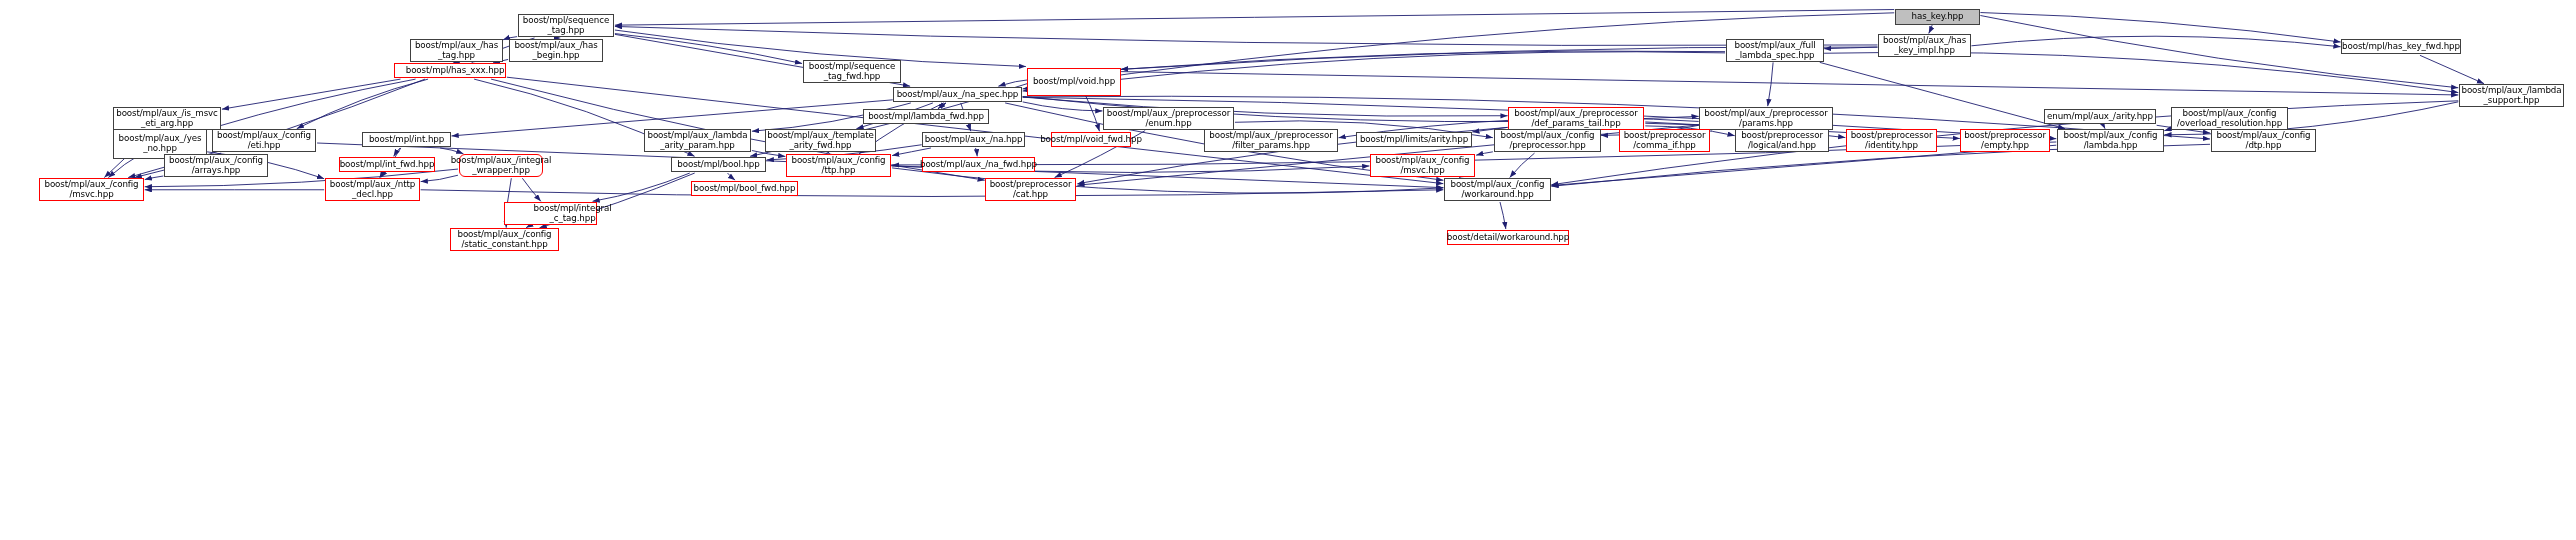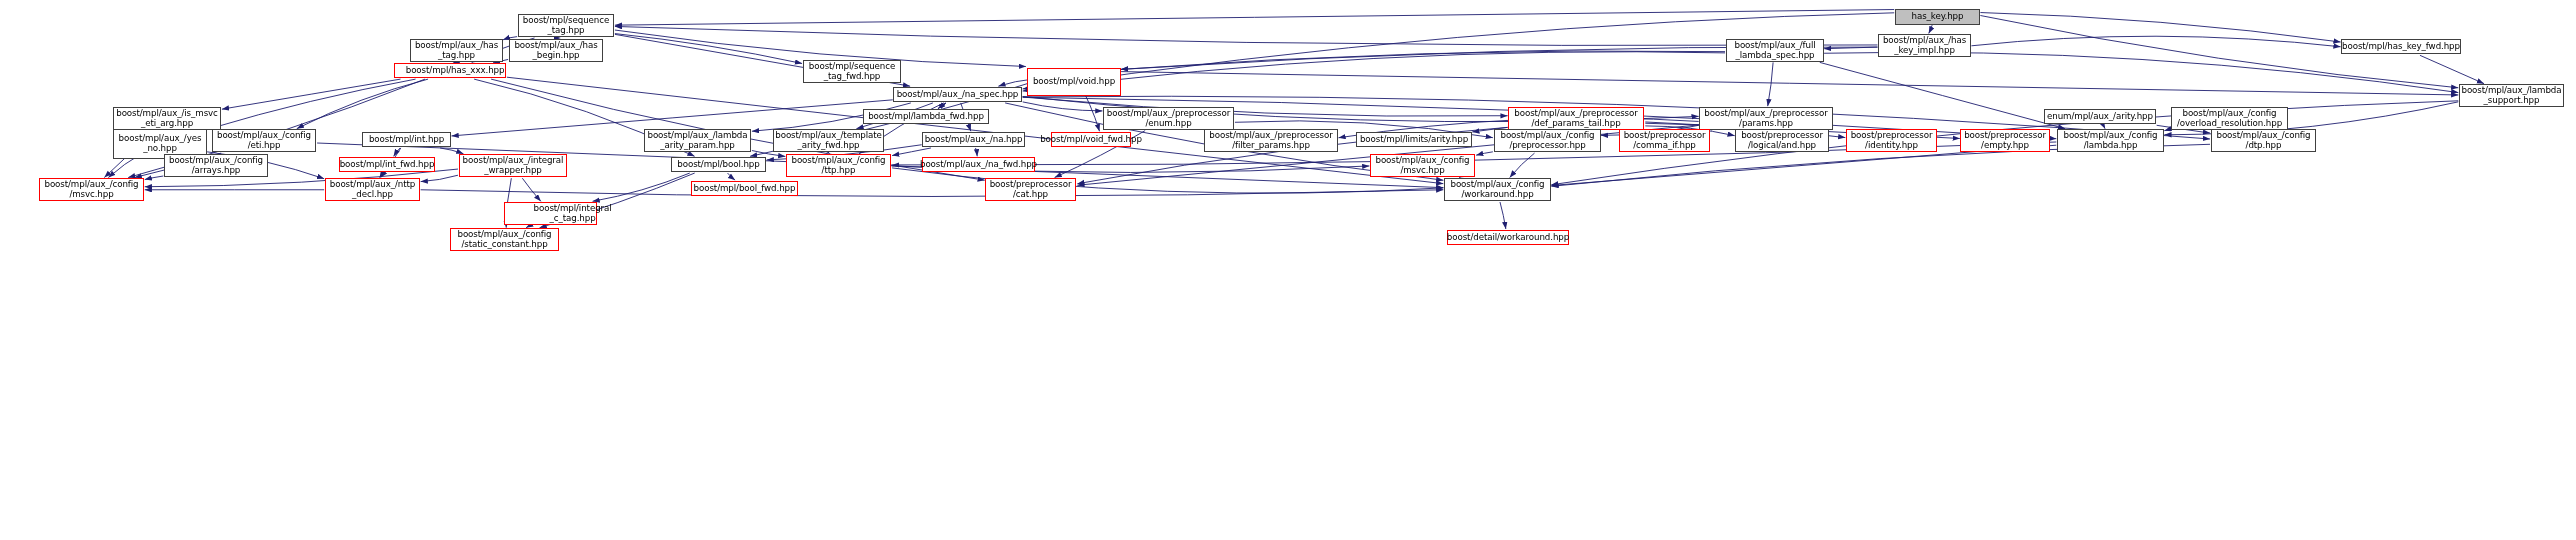--- a/index.html
+++ b/index.html
@@ -199,21 +199,21 @@
       <div class="node" style="left: 2044px; top: 109px; width: 112px; height: 15.4px;">enum/mpl/aux_/arity.hpp</div>
       <div class="node" style="left: 2171px; top: 107px; width: 117px; height: 23px;">boost/mpl/aux_/config
 /overload_resolution.hpp</div>
       <div class="node" style="left: 113px; top: 129px; width: 94px; height: 30px;">boost/mpl/aux_/yes
 _no.hpp</div>
       <div class="node" style="left: 212px; top: 129px; width: 104px; height: 23px;">boost/mpl/aux_/config
 /eti.hpp</div>
       <div class="node" style="left: 362px; top: 132px; width: 89px; height: 15.4px;">boost/mpl/int.hpp</div>
       <div class="node" style="left: 644px; top: 129px; width: 107px; height: 23px;">boost/mpl/aux_/lambda
 _arity_param.hpp</div>
-      <div class="node" style="left: 765px; top: 129px; width: 111px; height: 23px; margin-left: 8px;">boost/mpl/aux_/template
+      <div class="node" style="left: 765px; top: 129px; width: 111px; height: 23px;">boost/mpl/aux_/template
 _arity_fwd.hpp</div>
       <div class="node" style="left: 922px; top: 132px; width: 103px; height: 15.4px;">boost/mpl/aux_/na.hpp</div>
       <div class="node red" style="left: 1051px; top: 132px; width: 80px; height: 15.4px;">boost/mpl/void_fwd.hpp</div>
       <div class="node" style="left: 1204px; top: 129px; width: 134px; height: 23px;">boost/mpl/aux_/preprocessor
 /filter_params.hpp</div>
       <div class="node" style="left: 1356px; top: 132px; width: 116px; height: 15.4px;">boost/mpl/limits/arity.hpp</div>
       <div class="node" style="left: 1494px; top: 129px; width: 107px; height: 23px;">boost/mpl/aux_/config
 /preprocessor.hpp</div>
       <div class="node red" style="left: 1619px; top: 129px; width: 91px; height: 23px;">boost/preprocessor
 /comma_if.hpp</div>
@@ -223,21 +223,21 @@
 /identity.hpp</div>
       <div class="node red" style="left: 1960px; top: 129px; width: 90px; height: 23px;">boost/preprocessor
 /empty.hpp</div>
       <div class="node" style="left: 2057px; top: 129px; width: 107px; height: 23px;">boost/mpl/aux_/config
 /lambda.hpp</div>
       <div class="node" style="left: 2211px; top: 129px; width: 105px; height: 23px;">boost/mpl/aux_/config
 /dtp.hpp</div>
       <div class="node" style="left: 164px; top: 154px; width: 104px; height: 23px;">boost/mpl/aux_/config
 /arrays.hpp</div>
       <div class="node red" style="left: 339px; top: 157px; width: 96px; height: 15.4px;">boost/mpl/int_fwd.hpp</div>
-      <div class="node red" style="left: 459px; top: 154px; width: 108px; height: 23px;">boost/mpl/aux_/integral
+      <div class="node red" style="left: 459px; top: 154px; width: 84px; height: 23px; border-radius: 6px;">boost/mpl/aux_/integral
 _wrapper.hpp</div>
       <div class="node" style="left: 671px; top: 157px; width: 95px; height: 15.4px;">boost/mpl/bool.hpp</div>
       <div class="node red" style="left: 786px; top: 154px; width: 105px; height: 23px;">boost/mpl/aux_/config
 /ttp.hpp</div>
       <div class="node red" style="left: 922px; top: 157px; width: 113px; height: 15.4px;">boost/mpl/aux_/na_fwd.hpp</div>
       <div class="node red" style="left: 1370px; top: 154px; width: 105px; height: 23px;">boost/mpl/aux_/config
 /msvc.hpp</div>
       <div class="node red" style="left: 39px; top: 178px; width: 105px; height: 23px;">boost/mpl/aux_/config
 /msvc.hpp</div>
       <div class="node red" style="left: 325px; top: 178px; width: 95px; height: 23px;">boost/mpl/aux_/nttp

